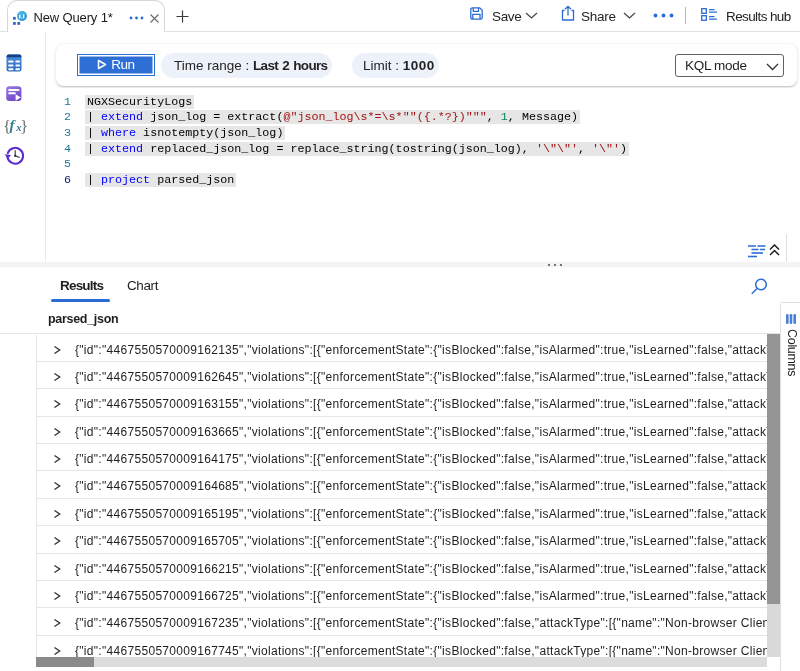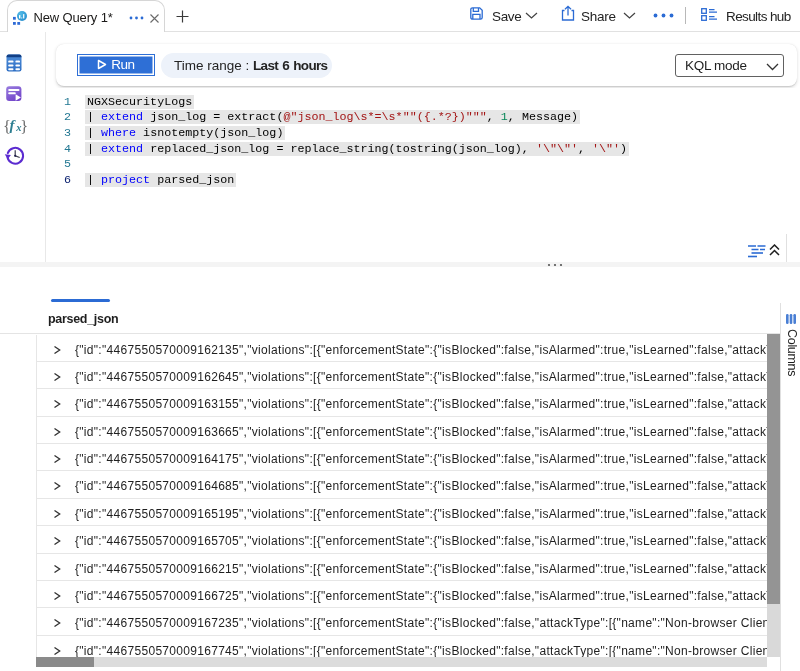--- a/index.html
+++ b/index.html
@@ -151,21 +151,22 @@
       <path d="M0.8 9.2 L6.9 9.9 L3.7 14.2 Z" fill="#5b2bd0"></path>
       <path d="M11.2 5.2 v5.6 l4.5 1.7" fill="none" stroke="#3c3c50" stroke-width="1.2"></path>
       <circle cx="11.2" cy="10.8" r="1.1" fill="#20204a"></circle>
     </svg>
   </div>
 
   <div id="card">
     <div id="runbtn"><svg style="vertical-align:-1px" width="10" height="11" viewBox="0 0 10 11">
           <path d="M1.5 1.5 L8.5 5.5 L1.5 9.5 Z" fill="none" stroke="#fff" stroke-width="1.5" stroke-linejoin="round"></path>
         </svg> <span style="letter-spacing:-0.5px">Run</span></div>
-    <div class="pill" style="left:105px;width:171px;padding-left:13px;">Time range :&nbsp;<b style="letter-spacing:-0.7px;word-spacing:1.2px">Last 6 hours</b></div>
+    <div class="pill" style="left:105px;width:171px;padding-left:13px;">Time range :&nbsp;<b style="letter-spacing:-0.7px;word-spacing:1.2px">Last 2 hours</b></div>
+    <div class="pill" style="left:296px;width:87px;padding-left:11px;">Limit : <b style="letter-spacing:0.5px">1000</b></div>
     <div id="kql"><span style="margin-left:9px;letter-spacing:-0.3px;">KQL mode</span>
       <svg class="abs" style="left:90px;top:8px" width="13" height="8" viewBox="0 0 13 8">
           <path d="M1 1 L6.5 6.5 L12 1" fill="none" stroke="#333" stroke-width="1.3"></path>
         </svg>
     </div>
   </div>
 
   <div id="editor">
     <div class="ln" style="top:6.5px">1</div>
     <div class="ln" style="top:22.2px">2</div>
@@ -193,20 +194,28 @@
   <svg class="abs" style="left:769px;top:244px" width="11" height="12" viewBox="0 0 11 12">
     <path d="M1 5.5 L5.5 1 L10 5.5 M1 11 L5.5 6.5 L10 11" fill="none" stroke="#1f1f1f" stroke-width="1.5"></path>
   </svg>
 
   <div id="strip"></div>
   <svg class="abs" style="left:547px;top:263px" width="16" height="4" viewBox="0 0 16 4">
     <circle cx="2" cy="2" r="1.1" fill="#555"></circle>
       <circle cx="8" cy="2" r="1.1" fill="#555"></circle>
       <circle cx="14" cy="2" r="1.1" fill="#555"></circle>
   </svg>
+  <div id="tabsrow">
+    <span class="abs" style="left:60px;top:11px;font-size:13.5px;font-weight:bold;letter-spacing:-0.8px;color:#1f1f1f;">Results</span>
+    <span class="abs" style="left:127px;top:11px;font-size:13.5px;letter-spacing:-0.4px;color:#1f1f1f;">Chart</span>
+    <svg class="abs" style="left:750px;top:10px" width="19" height="19" viewBox="0 0 19 19">
+      <circle cx="11" cy="7.5" r="5.3" fill="none" stroke="#2b6bd4" stroke-width="1.5"></circle>
+      <path d="M7 11.5 L1.8 16.7" stroke="#2b6bd4" stroke-width="1.5"></path>
+    </svg>
+  </div>
   <div id="resunder"></div>
   <div id="hdr">
     <span class="abs" style="left:48px;top:10px;font-size:12.5px;font-weight:bold;letter-spacing:-0.3px;color:#1f1f1f;">parsed_json</span>
   </div>
   <div id="rows">
       <div class="row">
         <svg class="chev" viewBox="0 0 8 8">
           <path d="M1.5 0.5 L6.7 4 L1.5 7.5" fill="none" stroke="#333" stroke-width="1.3"></path>
         </svg>
         <span class="rowtx">{"id":"4467550570009162135","violations":[{"enforcementState":{"isBlocked":false,"isAlarmed":true,"isLearned":false,"attackType":[{"name":"Non-browser Client","id":"42"}]}}]}</span>

